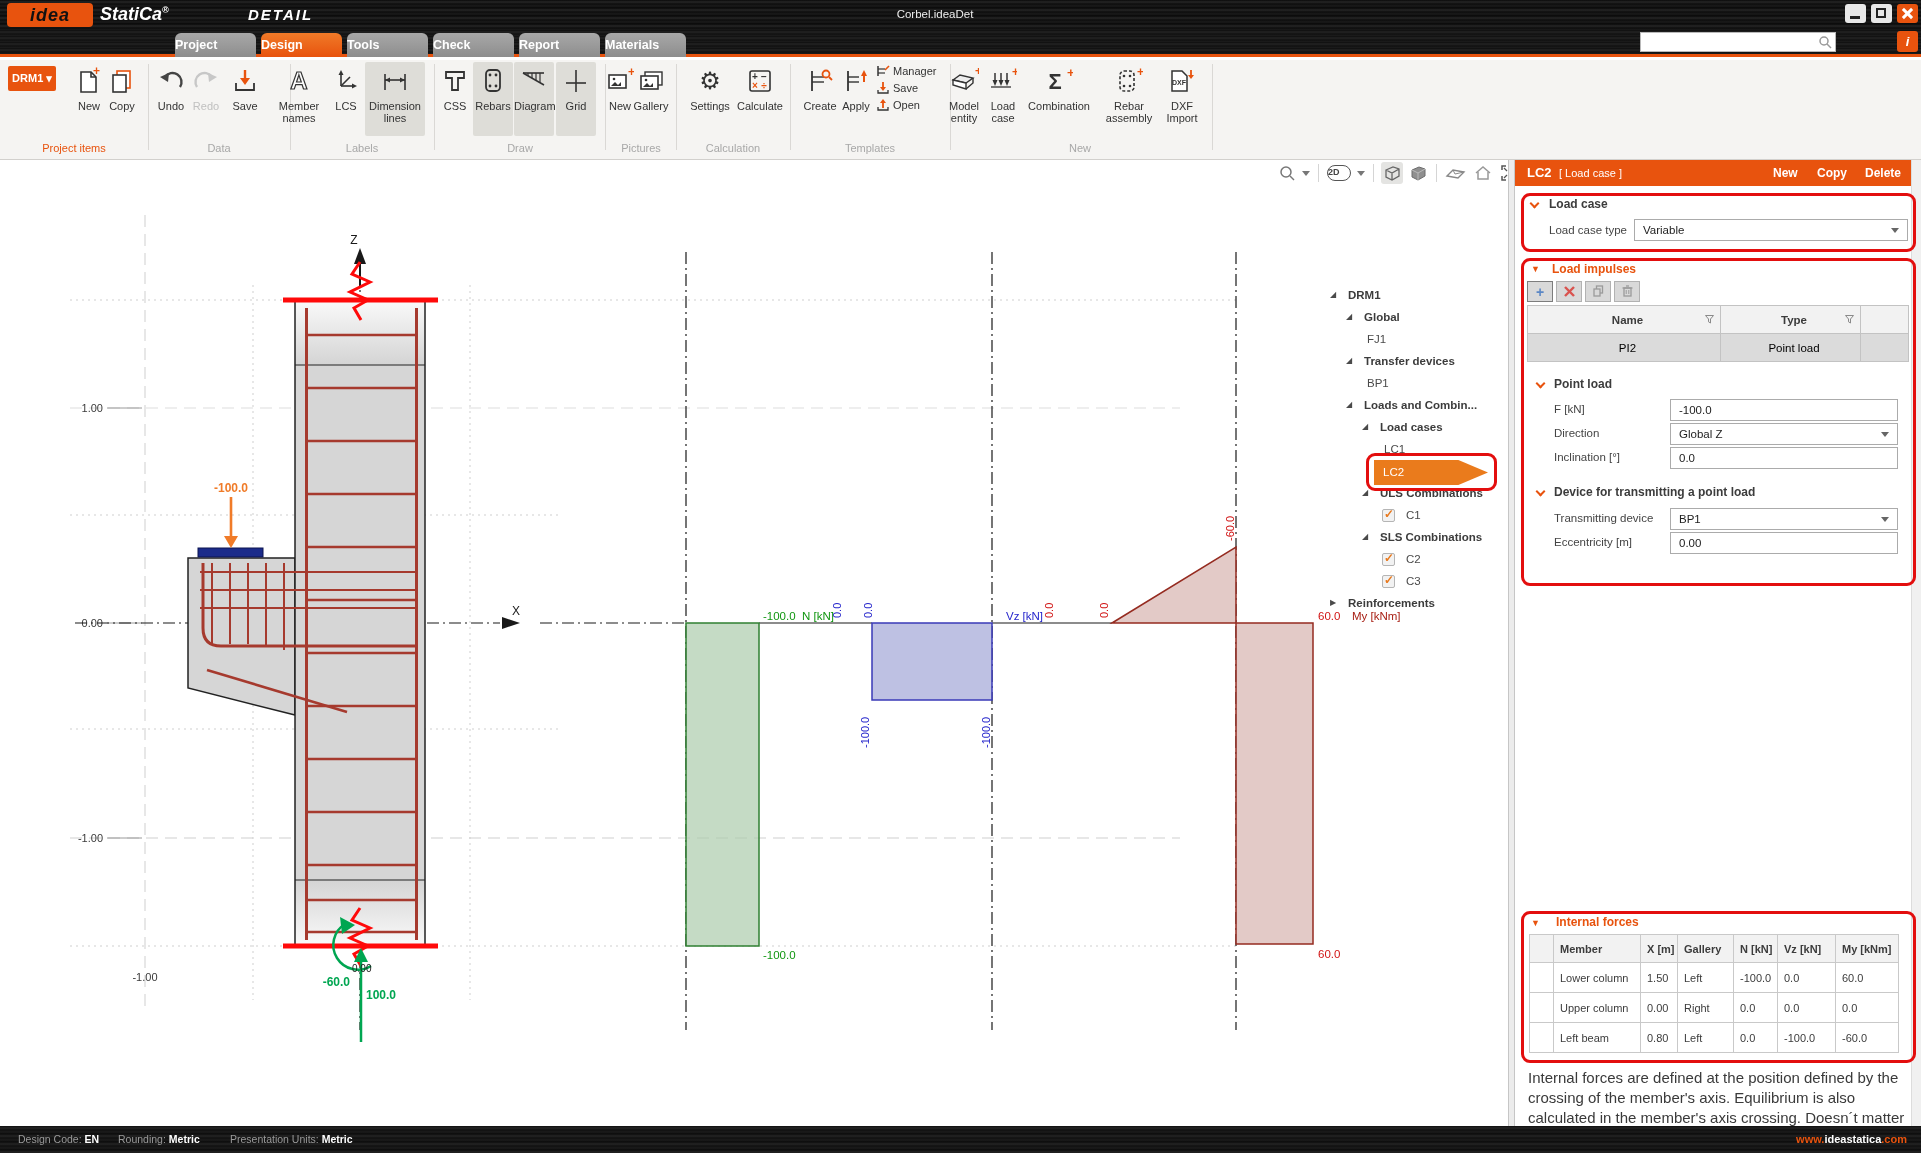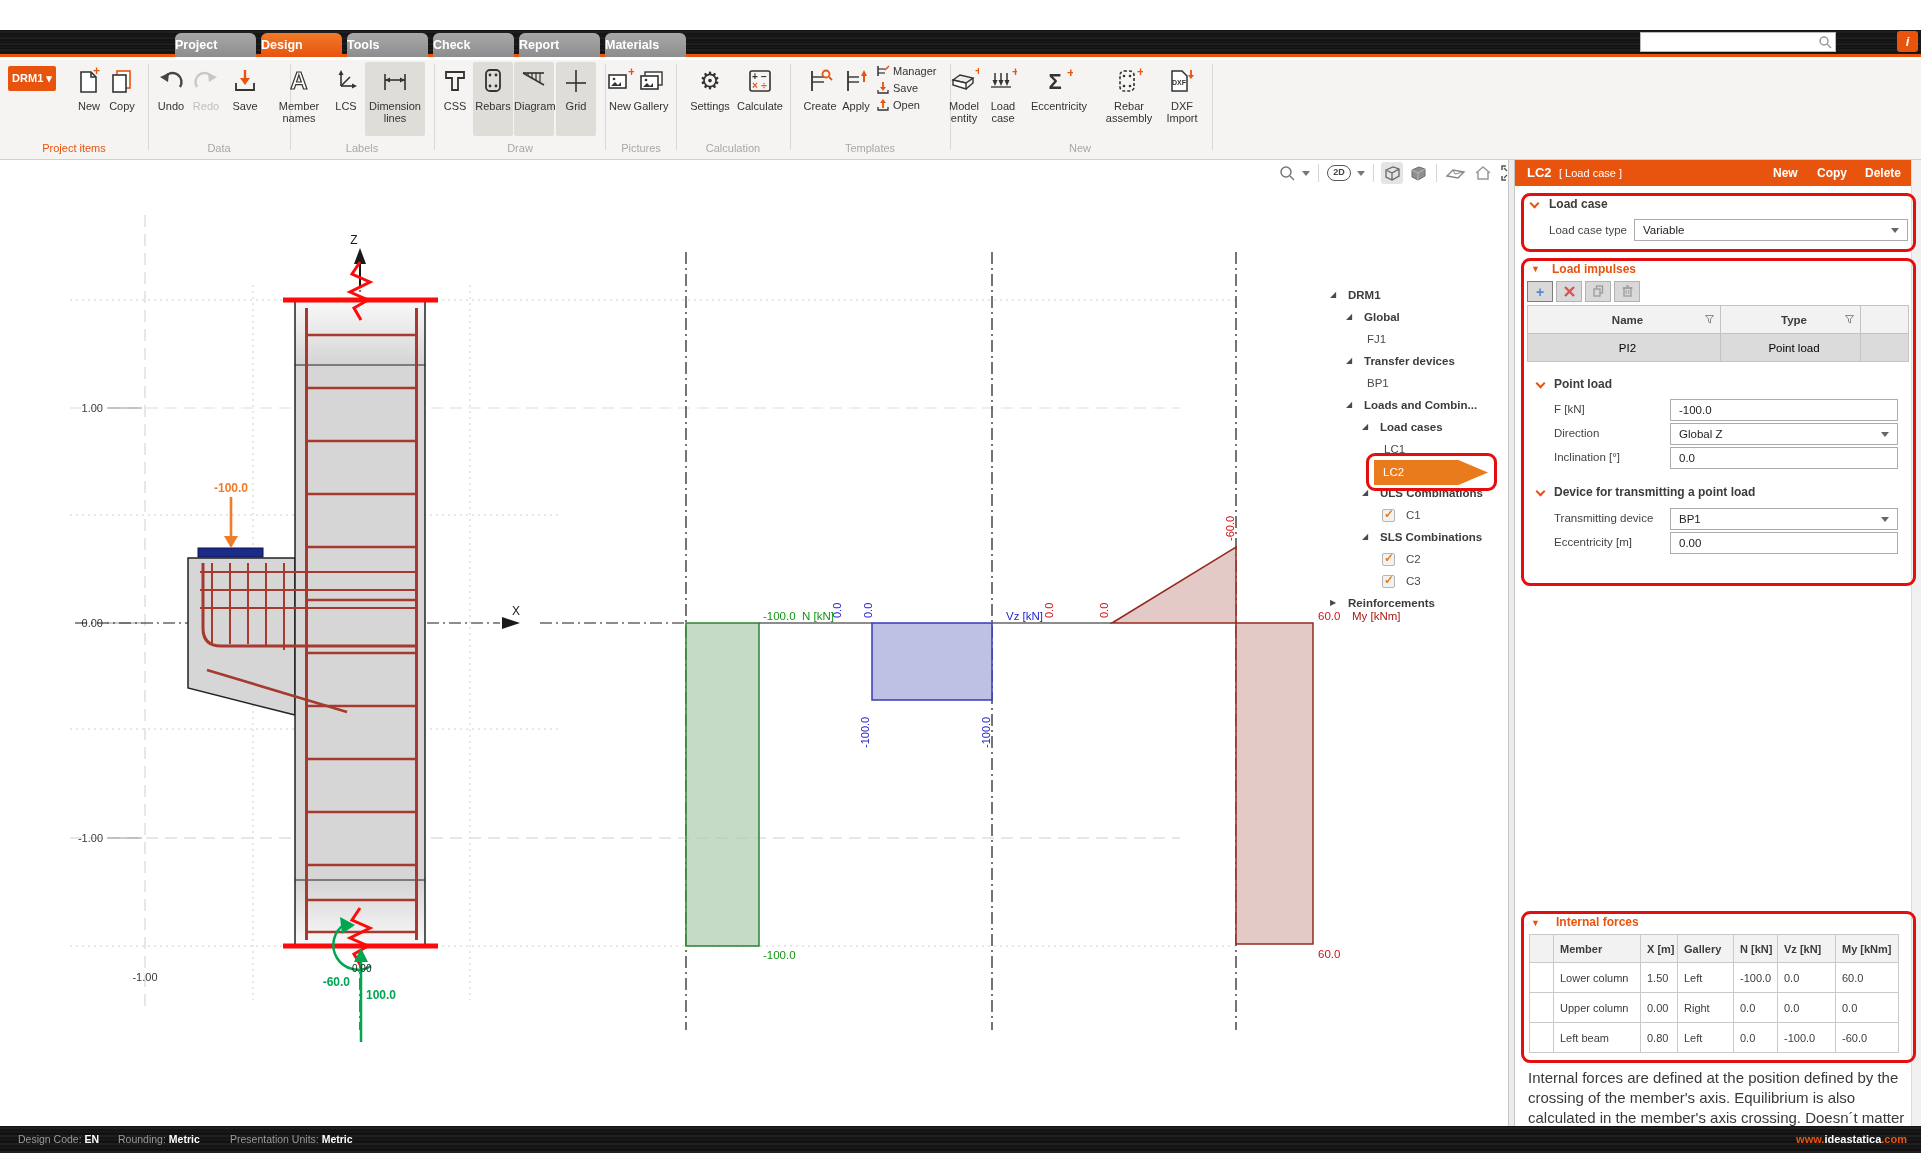--- a/index.html
+++ b/index.html
@@ -55,21 +55,21 @@
   .oplus { fill:#E8530E; font-weight:bold; }
 
   
   .canvas-bg { position:absolute; left:0; top:160px; width:1508px; height:966px; background:#fff; }
   .cv-toolbar { position:absolute; left:1278px; top:162px; height:22px; display:flex; align-items:center; gap:4px; }
   .cvt-sep { width:1px; height:18px; background:#d5d5d5; margin:0 3px; }
   .cvt-btn { display:flex; align-items:center; justify-content:center; height:22px; padding:0 1px; }
   .cvt-btn.sel { background:#E4E4E2; border-radius:3px; }
   .caret-down { width:0; height:0; border-left:4px solid transparent; border-right:4px solid transparent; border-top:5px solid #777; }
   .box2d { width:24px; height:16px; border:1.5px solid #555; border-radius:8px; font-size:9px; font-weight:bold; color:#444;
-    text-align:center; line-height:13px; }
+    text-align:left; line-height:13px; }
 
   
   .trow { position:absolute; height:20px; font-size:11.5px; color:#4A4A4A; }
   .texp { position:absolute; font-size:8px; color:#4a4a4a; top:3px; }
   .tlbl { position:absolute; top:2px; white-space:nowrap; }
   .tlbl.branch { font-weight:bold; color:#3C3C3C; }
   .cbox { position:absolute; top:2px; width:13px; height:13px; background:#F2F2F2; border:1px solid #b5b5b5; border-radius:2px; }
   .cbox span { position:absolute; left:1px; top:-3px; color:#E8791E; font-weight:bold; font-size:12px; }
   .lc2-arrow { position:absolute; left:1374px; top:460px; width:114px; height:25px; background:#EA7B1C;
     clip-path:polygon(0 0,74% 0,100% 50%,74% 100%,0 100%); color:#fff; font-size:11.5px; line-height:25px; padding-left:9px; }
@@ -113,20 +113,36 @@
   .sb-item { position:absolute; top:7px; font-size:10.5px; color:#9a9a9a; white-space:nowrap; }
   .sb-item b { color:#fff; }
   .sb-site { position:absolute; right:14px; top:7px; font-size:11px; font-weight:bold; }
   .sb-site .o { color:#E8530E; } .sb-site .w { color:#fff; }
 </style>
 </head>
 <body>
 
 <div id="app">
 
+  <div class="titlebar">
+    <div class="logo-box"><span>idea</span></div>
+    <span class="logo-statica"><span>StatiCa</span><sup>®</sup></span>
+    <span class="product">DETAIL</span>
+    <div class="doc-title">Corbel.ideaDet</div>
+    <div class="win-btn" style="left:1845px">
+        <div class="win-glyph-min"></div>
+      </div>
+    <div class="win-btn" style="left:1871px">
+        <div class="win-glyph-max"></div>
+      </div>
+    <div class="win-btn win-close" style="left:1897px">
+        <div class="win-x x1"></div>
+        <div class="win-x x2"></div>
+      </div>
+  </div>
   <div class="tagzone">
     <div class="tagline">Calculate yesterday's estimates</div>
   </div>
 
   <div class="tabbar">
     <div class="tab" style="left:175px">Project</div>
     <div class="tab active" style="left:261px">Design</div>
     <div class="tab" style="left:347px">Tools</div>
     <div class="tab" style="left:433px">Check</div>
     <div class="tab" style="left:519px">Report</div>
@@ -396,21 +412,21 @@
         </div>
       <div class="ril">Load case</div>
     </div>
     <div class="ri" style="left:1027px;width:64px">
       <div class="ric">
           <svg width="28" height="26" viewBox="0 0 28 26">
             <text x="10" y="21" text-anchor="middle" font-size="22" font-weight="bold" fill="#333">Σ</text>
             <text x="22" y="9" class="oplus" font-size="13">+</text>
           </svg>
         </div>
-      <div class="ril">Eccentricity</div>
+      <div class="ril">Combination</div>
     </div>
     <div class="ri" style="left:1101px;width:56px">
       <div class="ric">
           <svg width="28" height="28" viewBox="0 0 28 28">
             <rect x="5" y="4" width="14" height="20" rx="4" fill="none" stroke="#333" stroke-width="1.6" stroke-dasharray="3 2"></rect>
             <circle cx="9" cy="9" r="1.3" fill="#333"></circle>
             <circle cx="15" cy="9" r="1.3" fill="#333"></circle>
             <circle cx="9" cy="19" r="1.3" fill="#333"></circle>
             <circle cx="15" cy="19" r="1.3" fill="#333"></circle>
             <text x="22" y="9" class="oplus" font-size="12">+</text>

